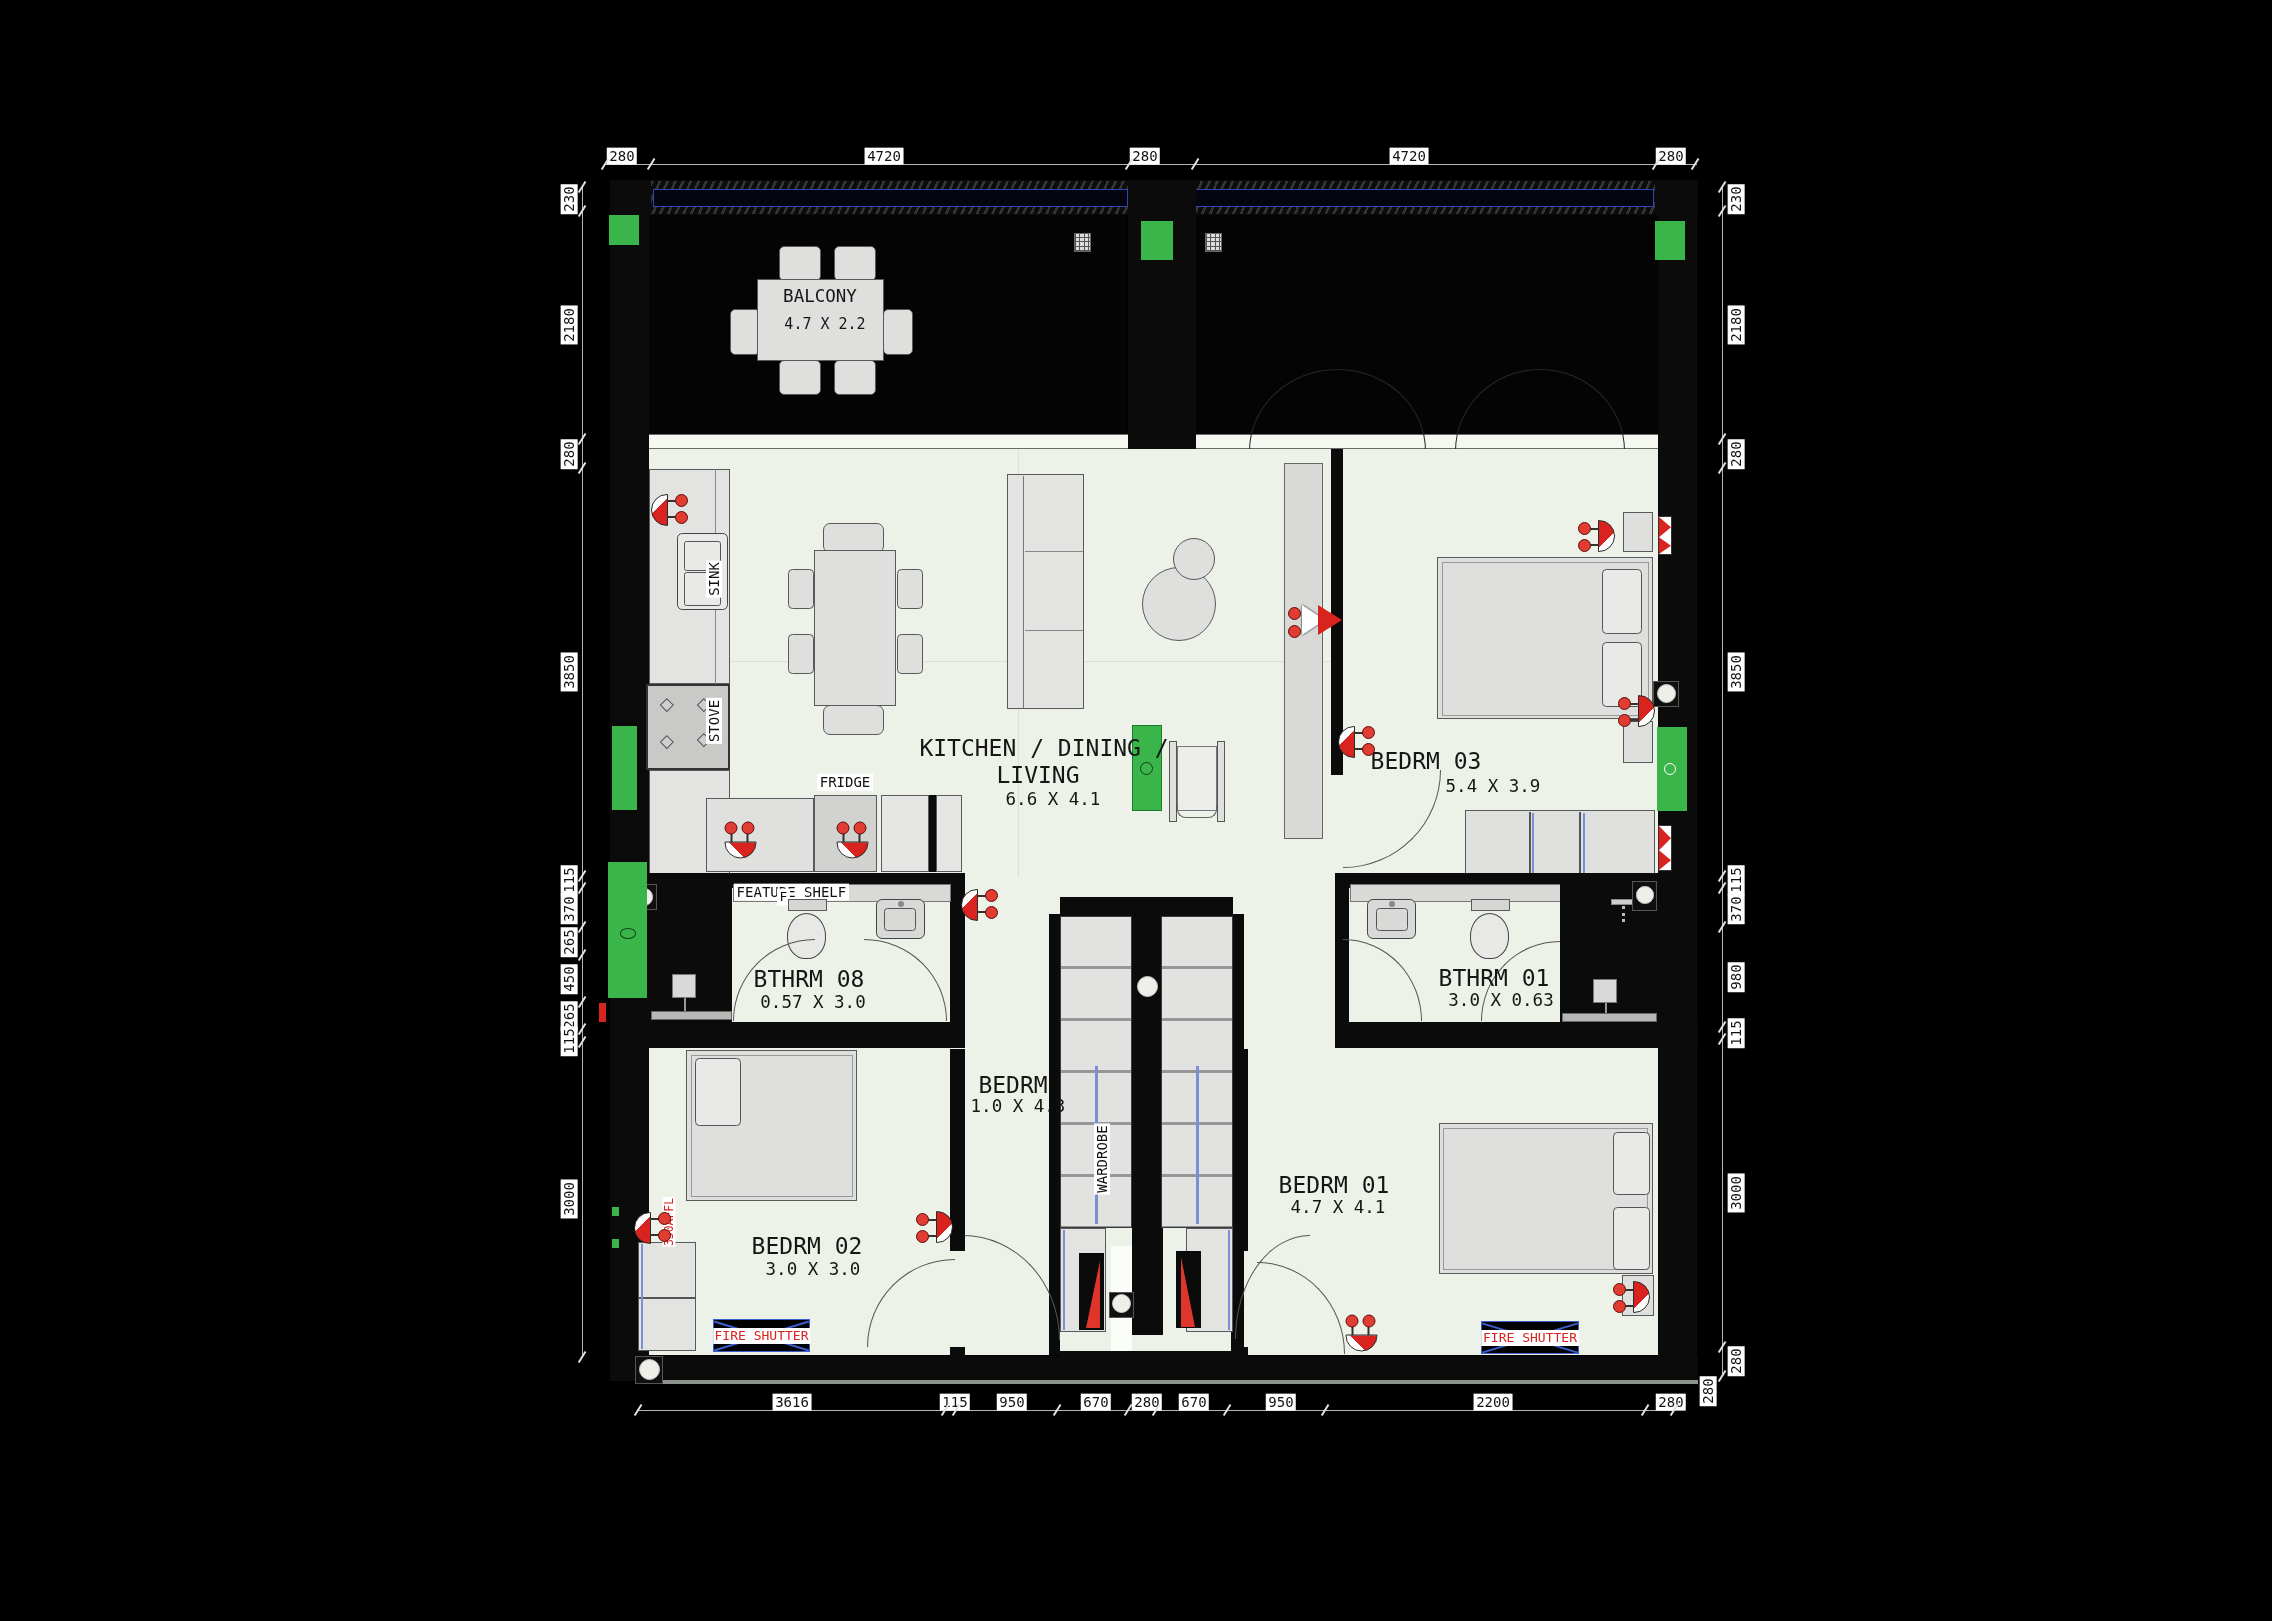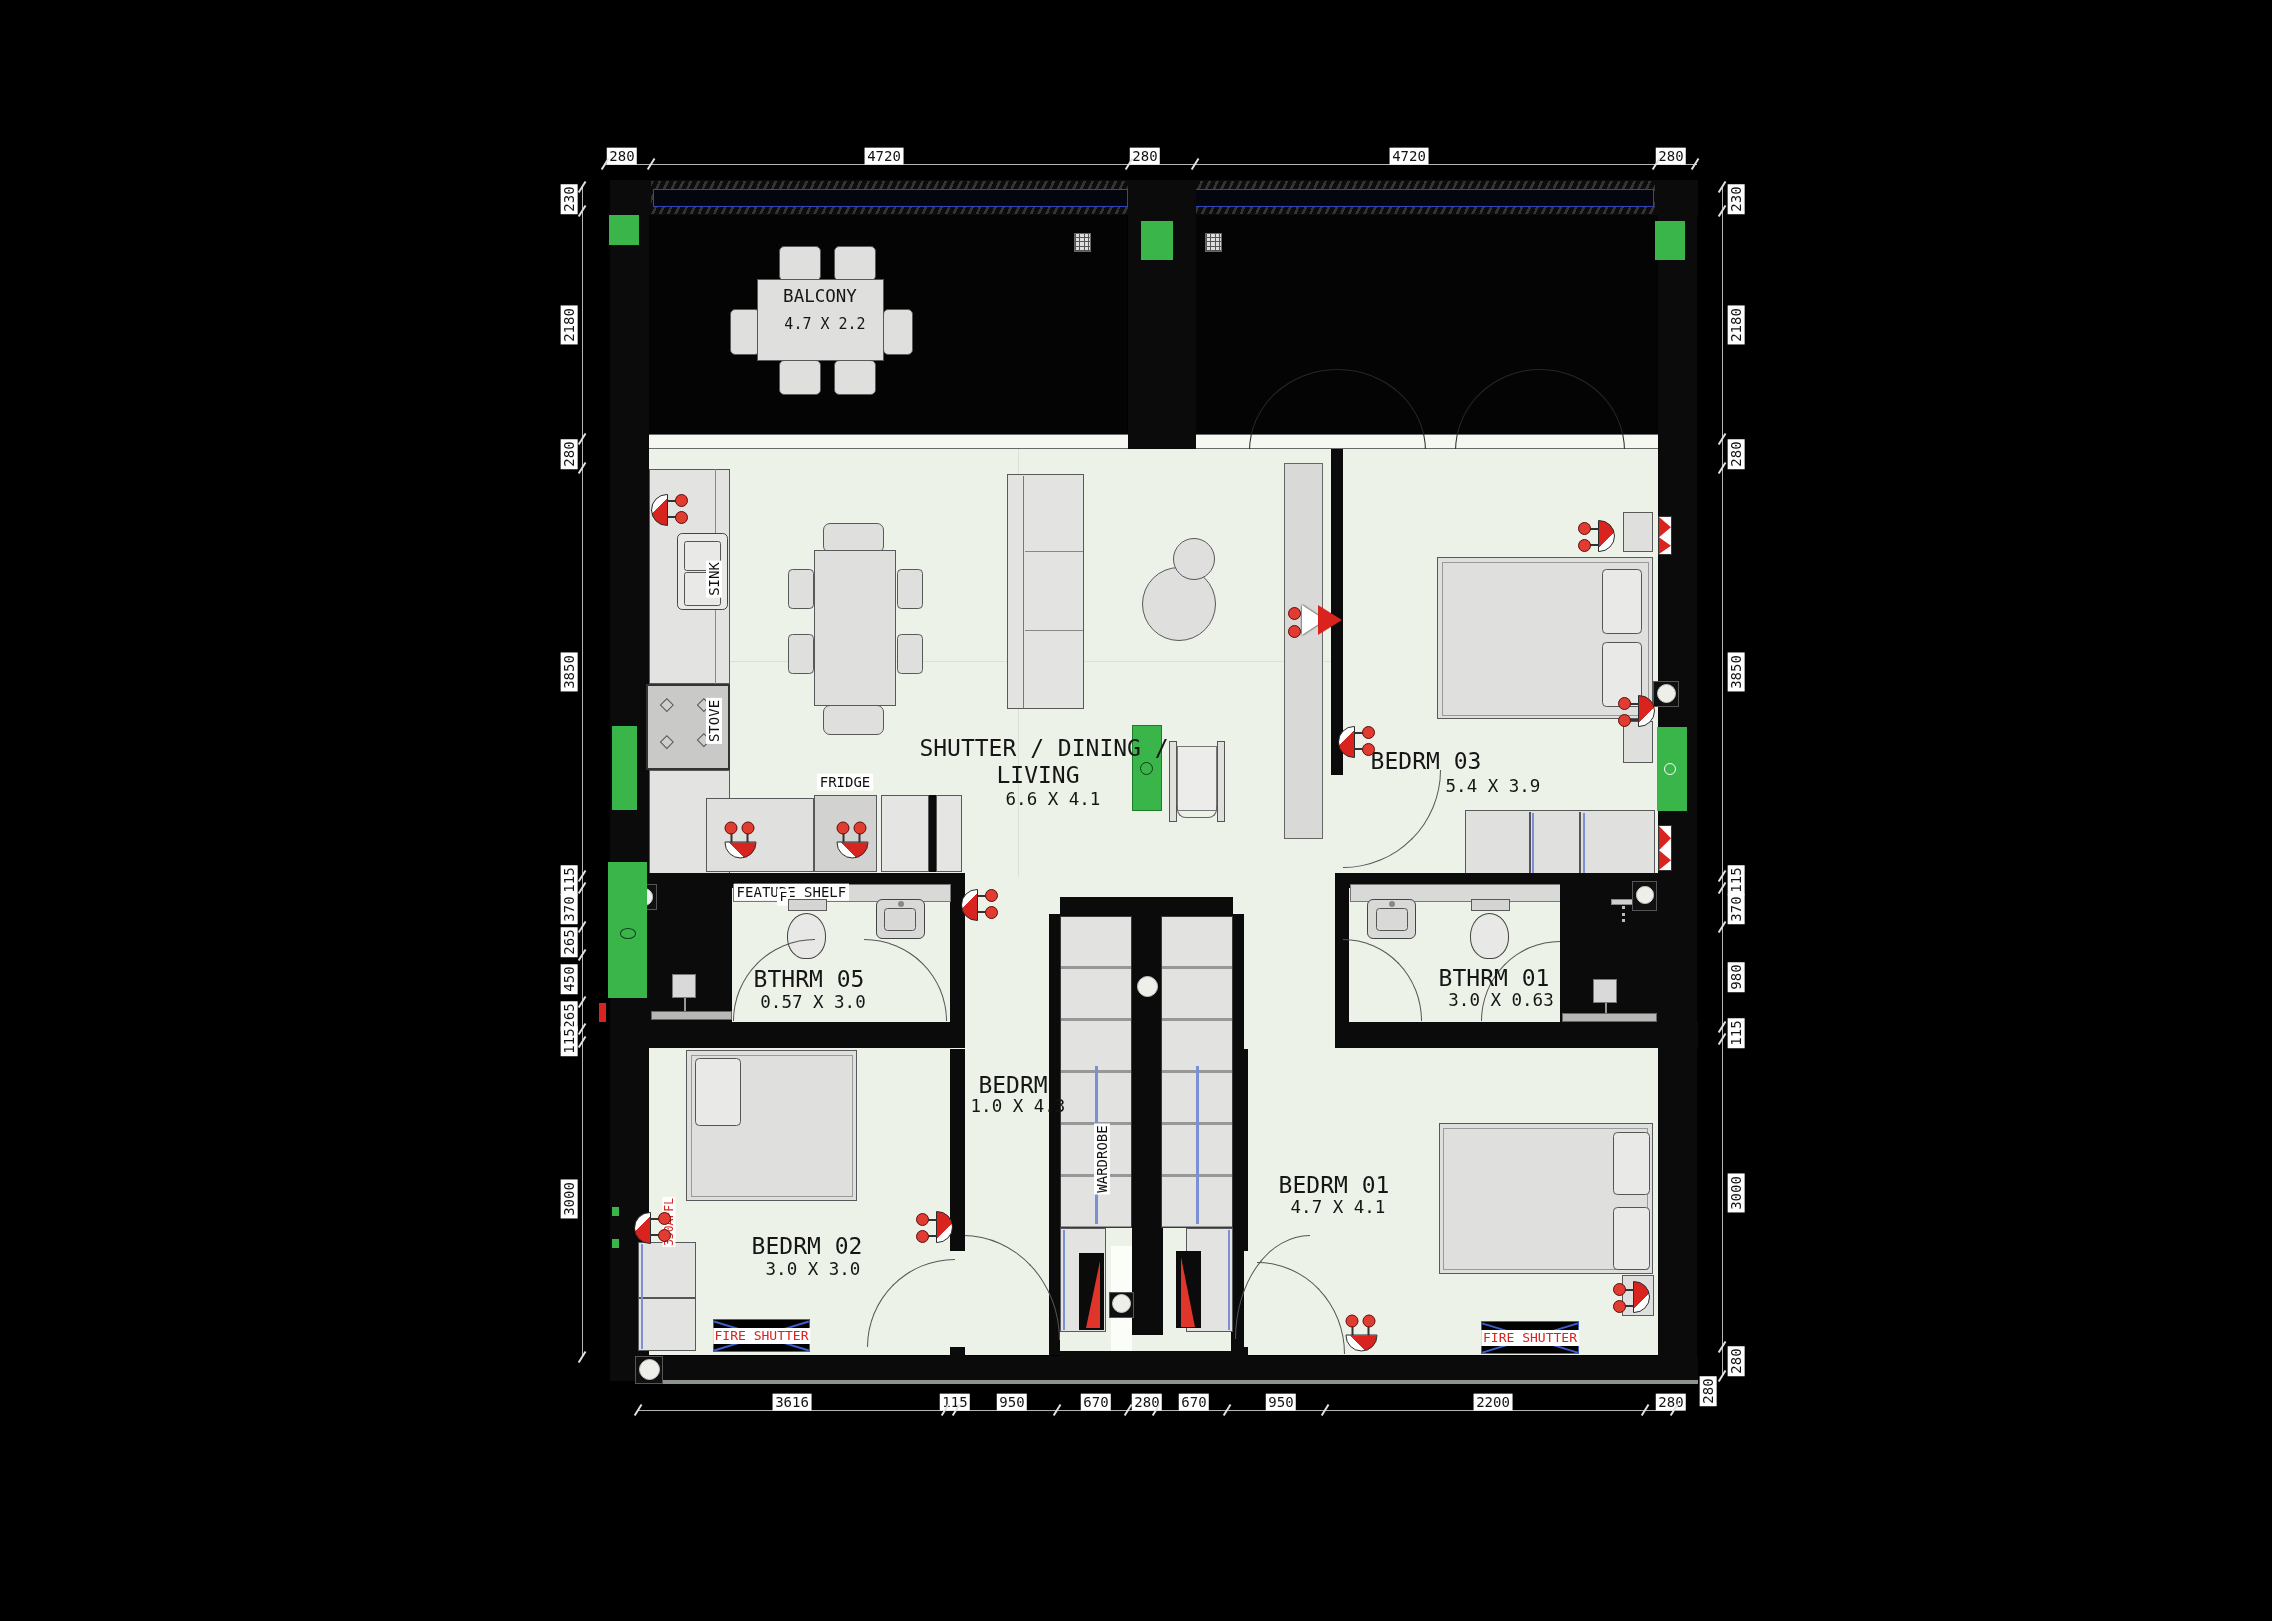--- a/index.html
+++ b/index.html
@@ -186,21 +186,21 @@
   <div class="abs" style="left:1025px;top:630px;width:58px;height:0.9px;background:#888;"></div>
   <div class="furn" style="left:1142px;top:567px;width:74px;height:74px;border-radius:50%;"></div>
   <div class="furn" style="left:1173px;top:538px;width:42px;height:42px;border-radius:50%;"></div>
   <div class="green" style="left:1132px;top:725px;width:30px;height:86px;border:0.9px solid #1c7c2a;box-sizing:border-box;"></div>
   <div class="abs" style="left:1140px;top:762px;width:13px;height:13px;border:1.8px solid #0e3f17;border-radius:50%;box-sizing:border-box;"></div>
   <div class="abs" style="left:1169px;top:741px;width:8px;height:81px;background:#e0e0dd;border:0.9px solid #555;box-sizing:border-box;"></div>
   <div class="abs" style="left:1217px;top:741px;width:8px;height:81px;background:#e0e0dd;border:0.9px solid #555;box-sizing:border-box;"></div>
   <div class="abs" style="left:1177px;top:746px;width:40px;height:65px;background:#ececea;border:0.9px solid #777;box-sizing:border-box;"></div>
   <div class="abs" style="left:1177px;top:806px;width:40px;height:12.3px;border:0.9px solid #666;border-top:none;border-radius:0 0 8.8px 8.8px;box-sizing:border-box;"></div>
 
-  <div class="rname" style="left:1044px;top:748px;">SHUTTER / DINING /</div>
+  <div class="rname" style="left:1044px;top:748px;">KITCHEN / DINING /</div>
   <div class="rname" style="left:1038px;top:775px;">LIVING</div>
   <div class="rdims" style="left:1053px;top:799px;">6.6 X 4.1</div>
 
   <div class="furn" style="left:1284px;top:463px;width:39px;height:376px;background:#d9dad7;border-color:#666;"></div>
   <div class="wall" style="left:1331px;top:449px;width:12.3px;height:326px;"></div>
   <div class="arc arc-br" style="left:1343px;top:770px;width:98px;height:98px;"></div>
 
   <div class="abs" style="left:1288px;top:607px;width:11.4px;height:11.4px;border-radius:50%;background:#e03c31;border:0.9px solid #5f0d08;"></div>
   <div class="abs" style="left:1288px;top:625px;width:11.4px;height:11.4px;border-radius:50%;background:#e03c31;border:0.9px solid #5f0d08;"></div>
   <div class="tri" style="left:1302px;top:605px;border-top:15px solid transparent;border-bottom:15px solid transparent;border-left:23px solid #fff;filter:drop-shadow(0 0 0.9px #000);"></div>
@@ -247,21 +247,21 @@
   <div class="abs" style="left:733px;top:884px;width:218px;height:17.5px;background:#d9dad7;border:0.9px solid #777;box-sizing:border-box;"></div>
   <div class="tag" style="left:734px;top:892px;transform:translate(0,-50%);">FEATURE SHELF</div>
   <div class="tag" style="left:777px;top:897px;transform:translate(0,-50%);font-size:13px;">F</div>
   <div class="furn" style="left:788px;top:899px;width:39px;height:12.3px;background:#d5d6d3;"></div>
   <div class="abs" style="left:787px;top:913px;width:39px;height:46px;background:#e8e9e6;border:1.3px solid #444;border-radius:50% 50% 46% 46%;box-sizing:border-box;"></div>
   <div class="furn-light" style="left:876px;top:899px;width:49px;height:40px;border-radius:6.1px;border:1.3px solid #444;background:#d9dad7;"></div>
   <div class="abs" style="left:884px;top:908px;width:32px;height:23px;border:0.9px solid #555;border-radius:3.5px;box-sizing:border-box;"></div>
   <div class="abs" style="left:898px;top:901px;width:6.1px;height:6.1px;background:#888;border-radius:50%;"></div>
   <div class="arc arc-tl" style="left:733px;top:939px;width:82px;height:82px;"></div>
   <div class="arc arc-tr" style="left:864px;top:939px;width:83px;height:82px;"></div>
-  <div class="rname" style="left:809px;top:979px;">BTHRM 05</div>
+  <div class="rname" style="left:809px;top:979px;">BTHRM 08</div>
   <div class="rdims" style="left:813px;top:1002px;">0.57 X 3.0</div>
 
   <div class="abs" style="left:1350px;top:884px;width:276px;height:17.5px;background:#d9dad7;border:0.9px solid #777;box-sizing:border-box;"></div>
   <div class="furn-light" style="left:1367px;top:899px;width:49px;height:40px;border-radius:6.1px;border:1.3px solid #444;background:#d9dad7;"></div>
   <div class="abs" style="left:1376px;top:908px;width:32px;height:23px;border:0.9px solid #555;border-radius:3.5px;box-sizing:border-box;"></div>
   <div class="abs" style="left:1389px;top:901px;width:6.1px;height:6.1px;background:#888;border-radius:50%;"></div>
   <div class="furn" style="left:1471px;top:899px;width:39px;height:12.3px;background:#d5d6d3;"></div>
   <div class="abs" style="left:1470px;top:913px;width:39px;height:46px;background:#e8e9e6;border:1.3px solid #444;border-radius:50% 50% 46% 46%;box-sizing:border-box;"></div>
   <div class="arc arc-tr" style="left:1343px;top:939px;width:79px;height:82px;"></div>
   <div class="arc arc-tl" style="left:1481px;top:941px;width:79px;height:80px;"></div>

